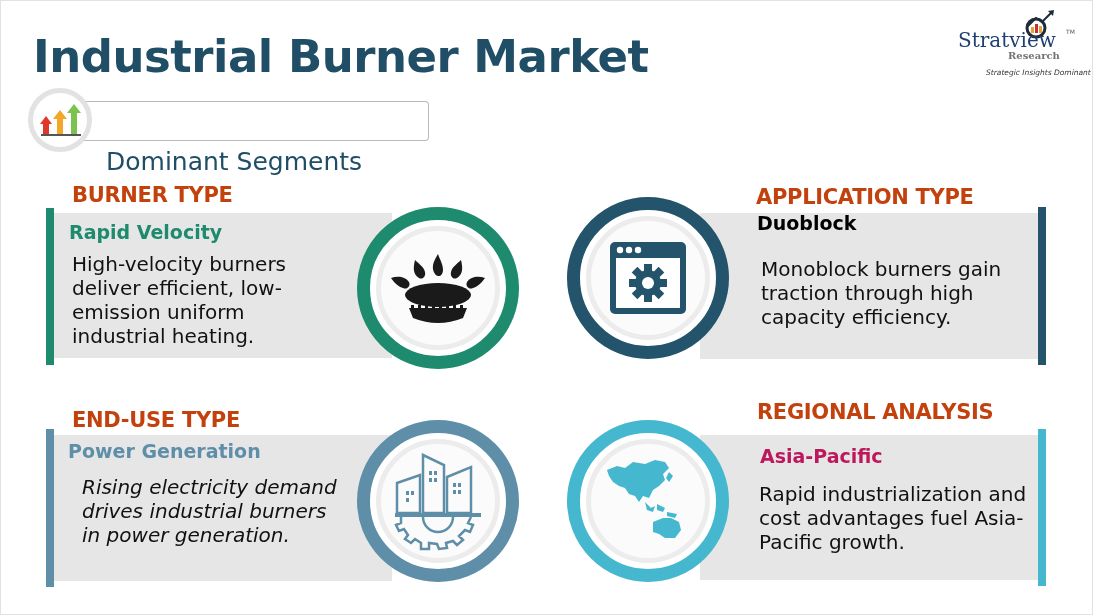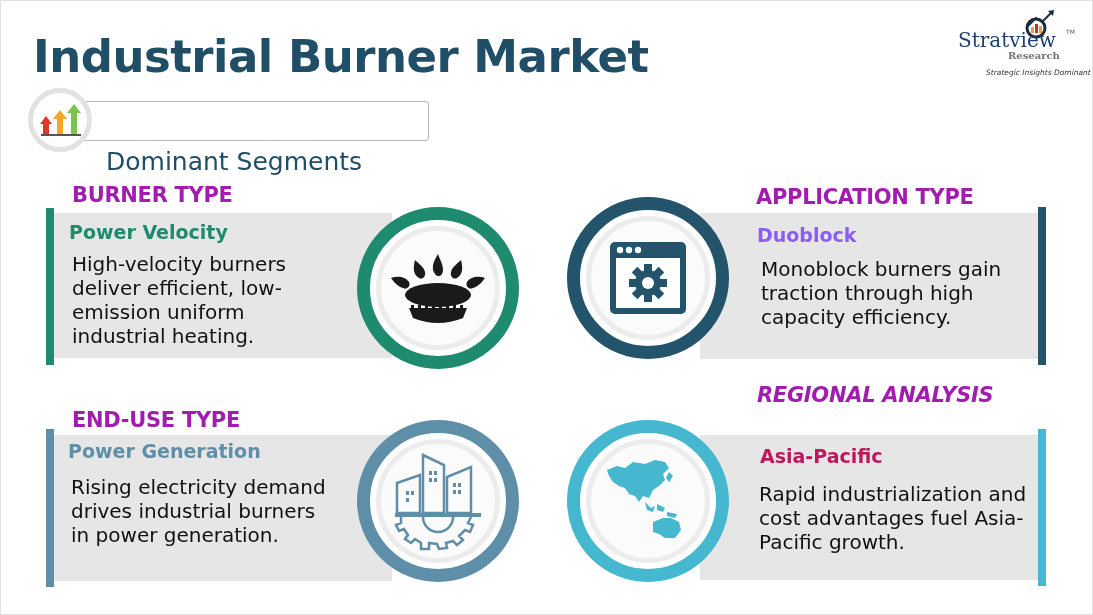--- a/index.html
+++ b/index.html
@@ -14,21 +14,21 @@
   .subtitle-box { position: absolute; left: 40px; top: 13px; width: 361px; height: 40px; border: 1px solid #b9b9b9; border-radius: 0 4px 4px 0; border-left: none; background: #fff; }
   .subtitle-text { position: absolute; left: 78px; top: 19px; font-size: 25px; color: #1f4e66; white-space: nowrap; font-weight: 500; margin-top: 40px; }
 
   .logo { position: absolute; left: 948px; top: 8px; width: 140px; height: 75px; }
   .logo-strat { position: absolute; left: 10px; top: 20px; font-family: "DejaVu Serif", "Liberation Serif", serif; font-size: 20px; color: #1e3f73; }
   .logo-tm { position: absolute; left: 118px; top: 20px; font-size: 6px; color: #555; }
   .logo-research { position: absolute; left: 60px; top: 42px; font-family: "DejaVu Serif", "Liberation Serif", serif; font-size: 10px; font-weight: bold; color: #737373; }
   .logo-tag { position: absolute; left: 38px; top: 60px; font-size: 7.5px; font-style: italic; color: #333; white-space: nowrap; }
   .logo-icon { position: absolute; left: 72px; top: 0px; }
 
-  .seg-heading { position: absolute; font-size: 21px; font-weight: bold; color: #a21caf; white-space: nowrap; letter-spacing: -0.3px; }
+  .seg-heading { position: absolute; font-size: 21px; font-weight: bold; color: #c2410c; white-space: nowrap; letter-spacing: -0.3px; }
   .seg-panel { position: absolute; background: #e6e6e6; }
   .seg-bar { position: absolute; width: 8px; }
   .seg-label { position: absolute; font-size: 19px; font-weight: bold; white-space: nowrap; }
   .seg-desc { position: absolute; font-size: 20px; font-weight: 500; color: #111; line-height: 24px; }
 
   .ring { position: absolute; width: 162px; height: 162px; border-radius: 50%; border-width: 13px; border-style: solid; background: #fff; display: flex; align-items: center; justify-content: center; }
   .ring-inner { width: 124px; height: 124px; border-radius: 50%; border: 5px solid #ececec; background: #fbfbfb; display: flex; align-items: center; justify-content: center; }
 </style>
 </head>
 <body>
@@ -61,21 +61,21 @@
   </svg>
   <span class="logo-strat">Stratview</span>
   <span class="logo-tm">TM</span>
   <span class="logo-research">Research</span>
   <span class="logo-tag">Strategic Insights Dominant</span>
 </div>
 
 <div class="seg-heading" style="left:72px; top:183px;">BURNER TYPE</div>
 <div class="seg-panel" style="left:52px; top:213px; width:340px; height:145px;"></div>
 <div class="seg-bar" style="left:46px; top:208px; height:157px; background:#1e8a6e;"></div>
-<div class="seg-label" style="left:69px; top:221px; color:#1e8a6e;">Power Velocity</div>
+<div class="seg-label" style="left:69px; top:221px; color:#1e8a6e;">Rapid Velocity</div>
 <div class="seg-desc" style="left:72px; top:252px; width:240px;">High-velocity burners deliver efficient, low-emission uniform industrial heating.</div>
 <div class="ring" style="left:357px; top:207px; border-color:#1e8a6e;">
   <div class="ring-inner">
     <svg width="110" height="80" viewBox="0 0 110 80">
       <path d="M55 6 C50 14 48 20 52 26 C55 30 60 28 60 22 C60 16 57 12 55 6 Z" fill="#1a1a1a"></path>
       <path d="M32 12 C30 20 30 26 36 30 C40 32 43 28 42 24 C41 19 36 16 32 12 Z" fill="#1a1a1a"></path>
       <path d="M78 12 C74 16 69 19 68 24 C67 28 70 32 74 30 C80 26 80 20 78 12 Z" fill="#1a1a1a"></path>
       <path d="M8 30 C14 28 22 28 26 34 C28 38 24 42 20 40 C14 38 11 34 8 30 Z" fill="#1a1a1a"></path>
       <path d="M102 30 C99 34 96 38 90 40 C86 42 82 38 84 34 C88 28 96 28 102 30 Z" fill="#1a1a1a"></path>
       <ellipse cx="55" cy="47" rx="33" ry="12" fill="#1a1a1a"></ellipse>
@@ -90,21 +90,21 @@
         <rect x="70" y="57" width="3" height="4"></rect>
           <rect x="77" y="57" width="3" height="4"></rect>
       </g>
     </svg>
   </div>
 </div>
 
 <div class="seg-heading" style="left:756px; top:185px;">APPLICATION TYPE</div>
 <div class="seg-panel" style="left:700px; top:213px; width:340px; height:146px;"></div>
 <div class="seg-bar" style="left:1038px; top:207px; height:158px; background:#23546b;"></div>
-<div class="seg-label" style="left:757px; top:224px; color:#8b5cf6;">Duoblock</div>
+<div class="seg-label" style="left:757px; top:212px; color:#000000;">Duoblock</div>
 <div class="seg-desc" style="left:761px; top:257px; width:260px;">Monoblock burners gain traction through high capacity efficiency.</div>
 <div class="ring" style="left:567px; top:197px; border-color:#23546b;">
   <div class="ring-inner">
     <svg width="84" height="84" viewBox="0 0 84 84">
       <rect x="4" y="6" width="76" height="72" rx="5" fill="#23546b"></rect>
       <rect x="10" y="22" width="64" height="50" fill="#ffffff"></rect>
       <circle cx="14" cy="14" r="3.2" fill="#fff"></circle>
       <circle cx="23" cy="14" r="3.2" fill="#fff"></circle>
       <circle cx="32" cy="14" r="3.2" fill="#fff"></circle>
       <g transform="translate(42,47)" fill="#23546b">
@@ -120,21 +120,21 @@
         <circle r="6" fill="#fff"></circle>
       </g>
     </svg>
   </div>
 </div>
 
 <div class="seg-heading" style="left:72px; top:408px;">END-USE TYPE</div>
 <div class="seg-panel" style="left:52px; top:435px; width:340px; height:146px;"></div>
 <div class="seg-bar" style="left:46px; top:429px; height:158px; background:#5f8ea8;"></div>
 <div class="seg-label" style="left:68px; top:440px; color:#5f8ea8;">Power Generation</div>
-<div class="seg-desc" style="left:71px; top:475px; width:265px;">Rising electricity demand drives industrial burners in power generation.</div>
+<div class="seg-desc" style="left:82px; top:475px; width:265px;font-style:italic;">Rising electricity demand drives industrial burners in power generation.</div>
 <div class="ring" style="left:357px; top:420px; border-color:#5f8ea8;">
   <div class="ring-inner">
     <svg width="90" height="100" viewBox="0 0 90 100" fill="none" stroke="#5f8ea8" stroke-width="2.5">
       <polygon points="4,32 27,24 27,62 4,62"></polygon>
       <polygon points="30,4 51,14 51,62 30,62"></polygon>
       <polygon points="54,26 78,16 78,62 54,62"></polygon>
       <line x1="2" y1="64" x2="88" y2="64" stroke-width="4"></line>
       <path d="M8 66 L8 72 L3 74 L6 80 L11 78 L15 84 L12 88 L18 92 L22 88 L28 92 L28 98 L36 98 L36 92 L44 93 L46 98 L54 97 L53 92 L60 90 L64 94 L70 89 L66 85 L72 79 L77 81 L80 74 L75 72 L78 66"></path>
       <path d="M30 66 A15 15 0 0 0 60 66"></path>
       <g fill="#5f8ea8" stroke="none">
@@ -147,21 +147,21 @@
           <rect x="41" y="27" width="3" height="4"></rect>
         <rect x="60" y="32" width="3" height="4"></rect>
           <rect x="65" y="32" width="3" height="4"></rect>
         <rect x="60" y="39" width="3" height="4"></rect>
           <rect x="65" y="39" width="3" height="4"></rect>
       </g>
     </svg>
   </div>
 </div>
 
-<div class="seg-heading" style="left:757px; top:383px;font-style:italic;">REGIONAL ANALYSIS</div>
+<div class="seg-heading" style="left:757px; top:400px;">REGIONAL ANALYSIS</div>
 <div class="seg-panel" style="left:700px; top:435px; width:340px; height:145px;"></div>
 <div class="seg-bar" style="left:1038px; top:429px; height:157px; background:#45b7cf;"></div>
 <div class="seg-label" style="left:760px; top:445px; color:#be185d;">Asia-Pacific</div>
 <div class="seg-desc" style="left:759px; top:482px; width:270px;">Rapid industrialization and cost advantages fuel Asia-Pacific growth.</div>
 <div class="ring" style="left:567px; top:420px; border-color:#45b7cf;">
   <div class="ring-inner">
     <svg width="90" height="90" viewBox="0 0 90 90" fill="#45b7cf">
       <path d="M4 14 L14 10 L22 12 L30 6 L42 8 L52 4 L62 6 L66 12 L60 18 L62 24 L56 30 L50 34 L46 42 L40 40 L36 46 L32 40 L26 38 L22 32 L16 30 L10 26 L6 20 Z"></path>
       <path d="M66 16 L70 20 L66 26 L63 22 Z"></path>
       <path d="M42 46 L48 52 L52 50 L50 56 L44 54 Z"></path>

